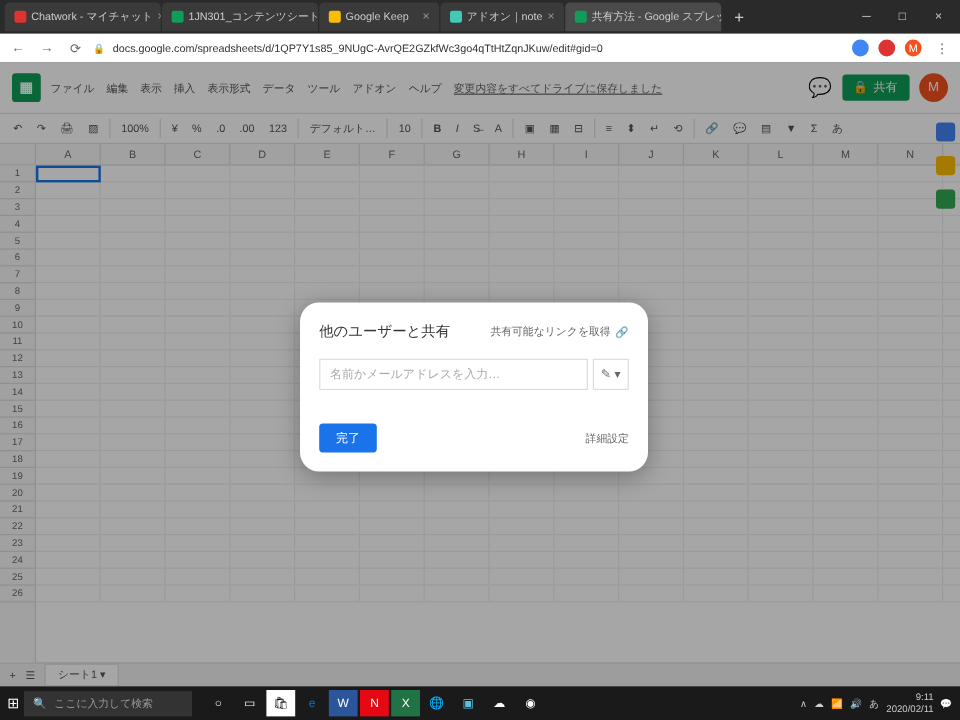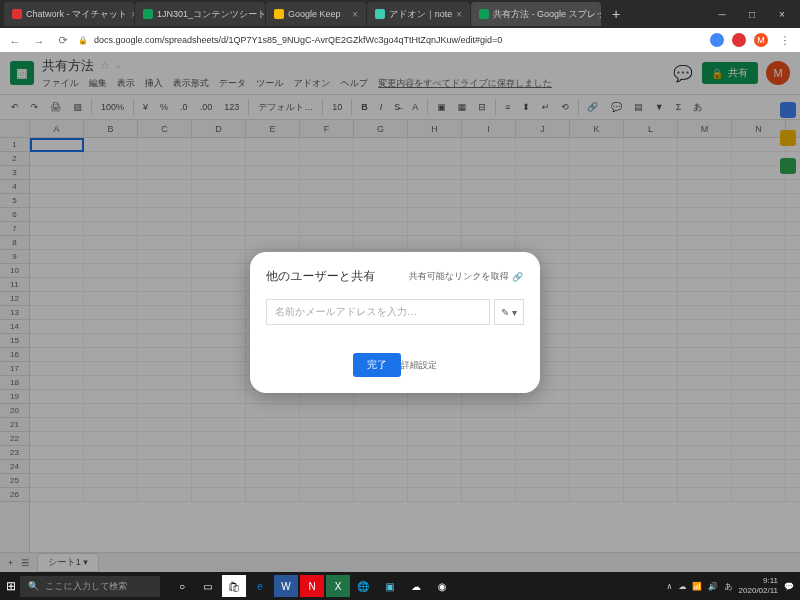--- a/index.html
+++ b/index.html
@@ -48,21 +48,21 @@
 .side{position:absolute;right:4px;top:50px;display:flex;flex-direction:column;gap:12px}
 .side-ico{width:16px;height:16px;border-radius:3px}
 .dialog{position:absolute;z-index:10;top:200px;left:250px;width:290px;background:#fff;border-radius:16px;box-shadow:0 4px 20px rgba(0,0,0,.3);padding:16px}
 .dlg-hdr{display:flex;justify-content:space-between;align-items:center;margin-bottom:14px}
 .dlg-title{font-size:12px;color:#333}
 .dlg-link{font-size:9px;color:#666;display:flex;align-items:center;gap:4px}
 .dlg-label{font-size:9px;color:#666;margin-bottom:4px}
 .dlg-input-row{display:flex;gap:4px;margin-bottom:28px}
 .dlg-input{flex:1;border:1px solid #ddd;padding:5px 8px;font-size:10px;color:#999}
 .dlg-perm{width:30px;border:1px solid #ddd;display:flex;align-items:center;justify-content:center;font-size:10px;color:#666}
-.dlg-ftr{display:flex;justify-content:center;align-items:center}
+.dlg-ftr{display:flex;justify-content:space-between;align-items:center}
 .dlg-done{background:#1a73e8;color:#fff;padding:5px 14px;border-radius:3px;font-size:10px}
 .dlg-adv{font-size:9px;color:#666}
 .taskbar{height:28px;background:#1a1a1a;display:flex;align-items:center;padding:0 6px;gap:4px;position:absolute;bottom:0;left:0;right:0}
 .tb-start{color:#fff;font-size:12px}
 .tb-search{background:#333;color:#999;font-size:9px;padding:4px 8px;display:flex;align-items:center;gap:6px;width:140px}
 .tb-apps{display:flex;gap:2px;margin-left:6px}
 .tb-app{width:24px;height:22px;display:flex;align-items:center;justify-content:center;font-size:10px;color:#fff}
 .tb-tray{margin-left:auto;display:flex;align-items:center;gap:6px;color:#ccc;font-size:8px}
 .tb-time{text-align:right;line-height:1.2}
 </style>
@@ -116,25 +116,20 @@
     <div class="nav-btn">⋮</div>
   </div>
 </div>
 
 <div class="app">
   <div class="scrim"></div>
 
   <div class="hdr">
     <div class="logo">▦</div>
     <div class="title-area">
-      <div class="doc-title">
-        <span>共有方法</span>
-        <span class="star">☆</span>
-        <span class="star">▫</span>
-      </div>
       <div class="menu" id="menu-bar">
           <span>ファイル</span>
           <span>編集</span>
           <span>表示</span>
           <span>挿入</span>
           <span>表示形式</span>
           <span>データ</span>
           <span>ツール</span>
           <span>アドオン</span>
           <span>ヘルプ</span>

